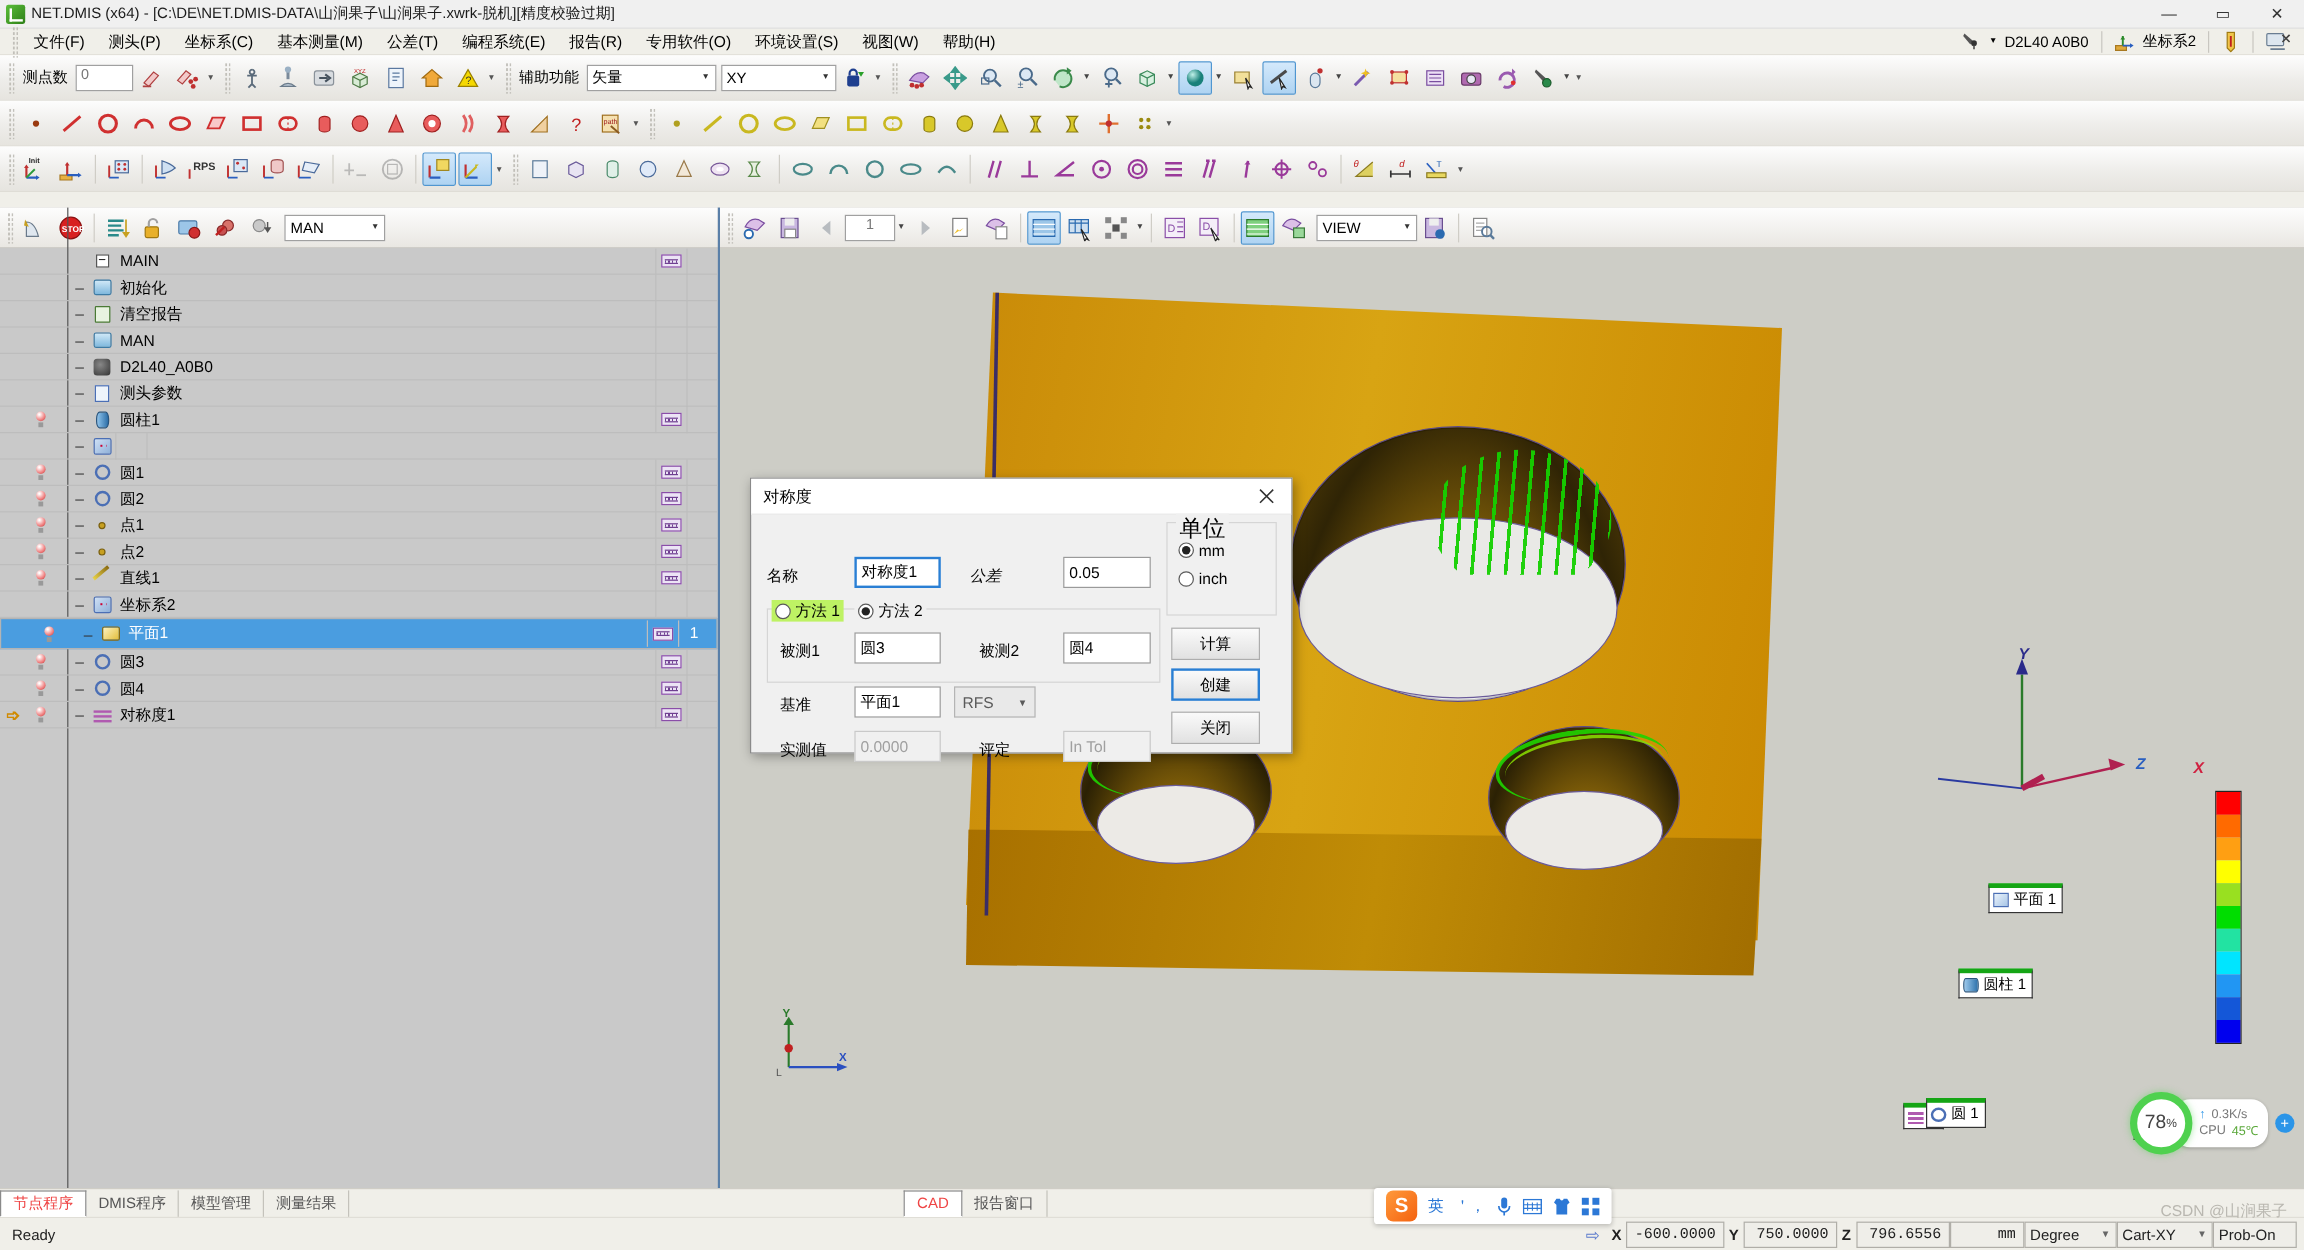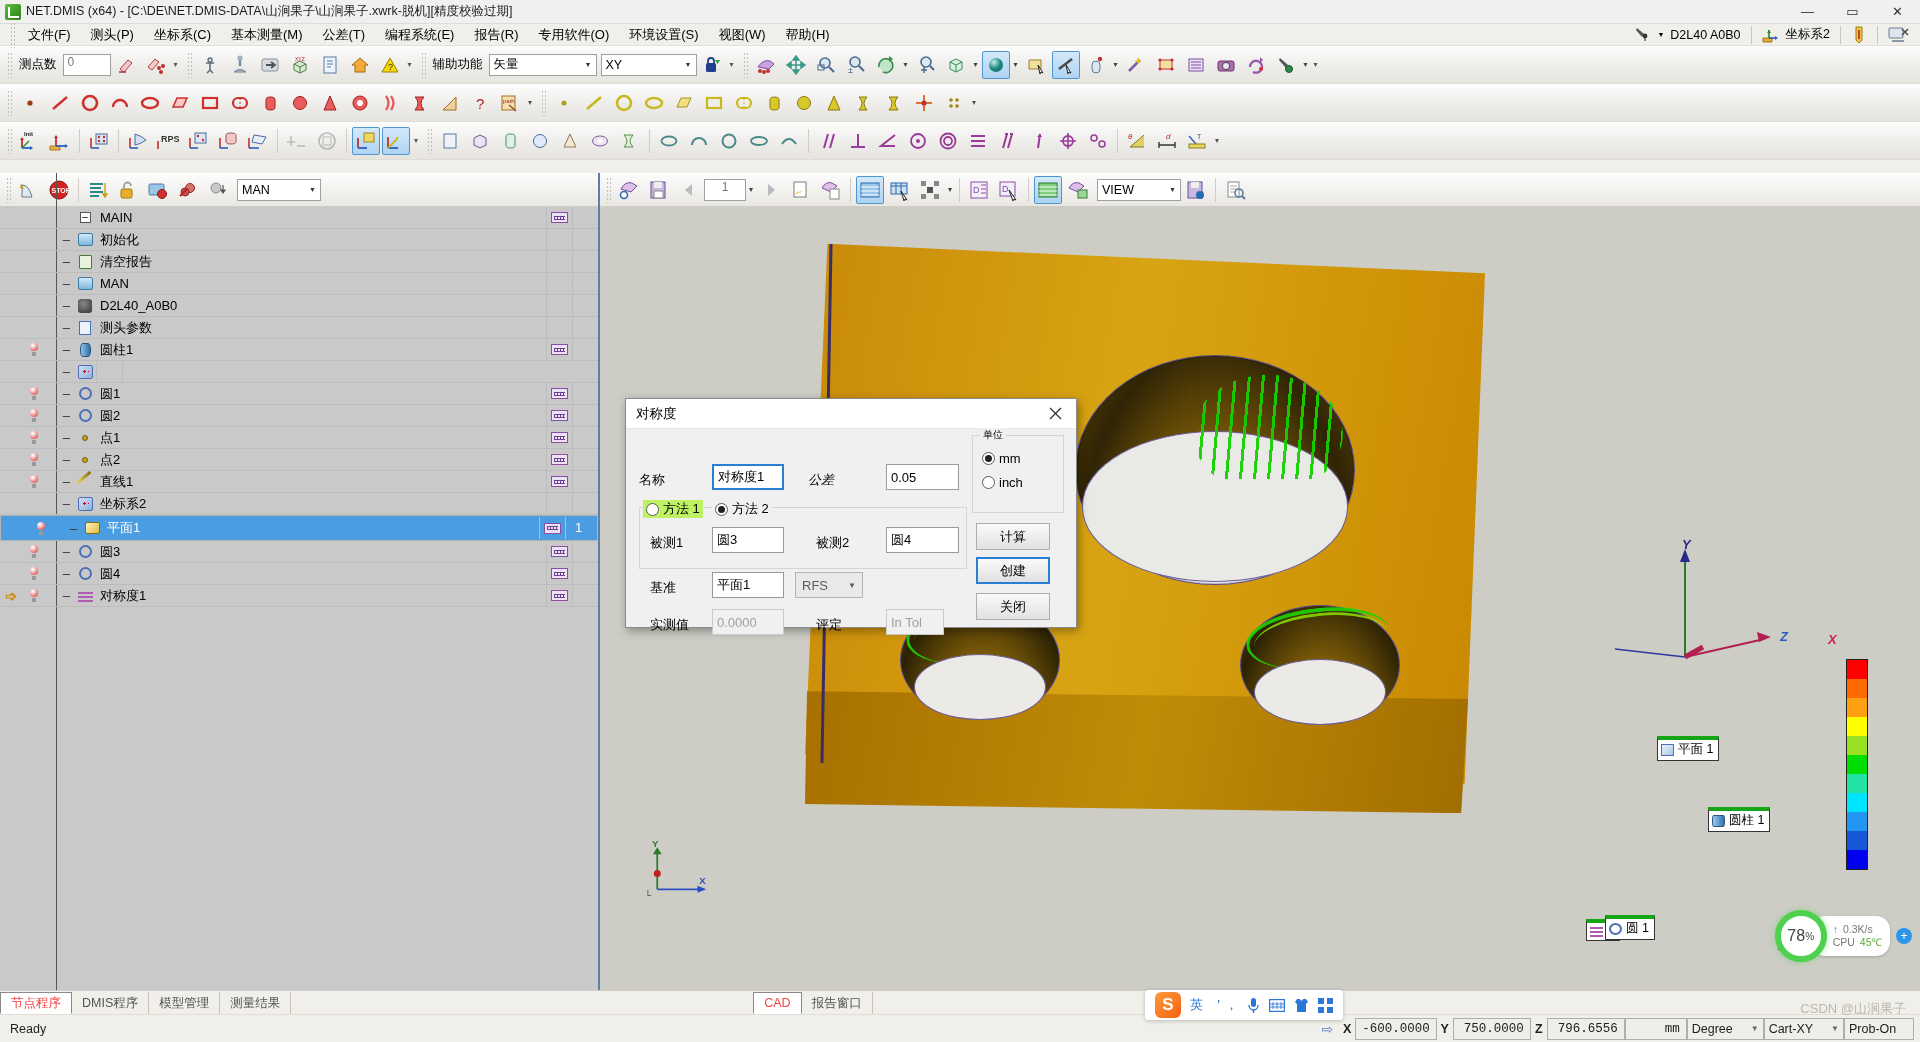--- a/index.html
+++ b/index.html
@@ -1494,21 +1494,21 @@
           <path d="M100 130 L118 120" stroke="#b02050" stroke-width="5"></path>
         </svg>
         <div class="ax-lbl" style="left:1082px; top:330px; color:#2a2a8a;">Y</div>
         <div class="ax-lbl" style="left:1180px; top:422px; color:#2a5fc0;">Z</div>
         <div class="ax-lbl" style="left:1228px; top:425px; color:#d02040;">X</div>
 
         <div class="feat-label" style="left:1057px; top:529px;">
           <span class="mini plane"></span>
           <span>平面 1</span>
         </div>
-        <div class="feat-label" style="left:1108px; top:600px;">
+        <div class="feat-label" style="left:1032px; top:600px;">
           <span class="mini cyl"></span>
           <span>圆柱 1</span>
         </div>
 
         <div class="feat-label" style="left:986px; top:712px; border-top-color:#15a515;">
           <span class="mini bars"></span>
           <span>1</span>
         </div>
         <div class="feat-label" style="left:1005px; top:708px;">
           <span class="mini circ"></span>
@@ -1572,21 +1572,21 @@
       <span>对称度</span>
       <div class="dlg-x">
         <svg width="13" height="13" viewBox="0 0 13 13">
             <path d="M1 1 L12 12 M12 1 L1 12" stroke="currentColor" stroke-width="1.3"></path>
           </svg>
       </div>
     </div>
     <div class="dlg-body">
 
       <div class="grpbox" style="left:346px; top:6px; width:92px; height:78px;"></div>
-      <div style="position:absolute; left:354px; top:-1px; background:#f0f0f0; padding:0 3px; font-size:10px;">单位</div>
+      <div style="position:absolute; left:354px; top:-1px; background:#f0f0f0; padding:0 3px; font-size:19px;">单位</div>
       <div class="rdo" style="position:absolute; left:356px; top:22px;">
         <span class="c on"></span>
         <span>mm</span>
       </div>
       <div class="rdo" style="position:absolute; left:356px; top:46px;">
         <span class="c"></span>
         <span>inch</span>
       </div>
 
       <div class="grpbox" style="left:13px; top:78px; width:328px; height:62px;"></div>
@@ -1613,21 +1613,21 @@
       <div style="position:absolute; left:24px; top:150px;" class="flabel">基准</div>
       <div class="fld" style="position:absolute; left:86px; top:143px; width:72px;">平面1</div>
       <div class="sel" style="position:absolute; left:169px; top:143px; width:68px;">
         <span>RFS</span>
         <span class="ar">▼</span>
       </div>
 
       <div style="position:absolute; left:24px; top:187px;" class="flabel">实测值</div>
       <div class="fld ro" style="position:absolute; left:86px; top:180px; width:72px;">0.0000</div>
       <div style="position:absolute; left:190px; top:187px;" class="flabel">评定</div>
-      <div class="fld ro" style="position:absolute; left:260px; top:180px; width:58px;">In Tol</div>
+      <div class="fld ro" style="position:absolute; left:260px; top:180px; width:73px;">In Tol</div>
 
       <div class="btn" style="position:absolute; left:350px; top:94px; width:74px;">计算</div>
       <div class="btn primary" style="position:absolute; left:350px; top:128px; width:74px;">创建</div>
       <div class="btn" style="position:absolute; left:350px; top:164px; width:74px;">关闭</div>
     </div>
   </div>
 
   <div class="bottom">
     <div class="tabrow">
       <div class="tab on">节点程序</div>

